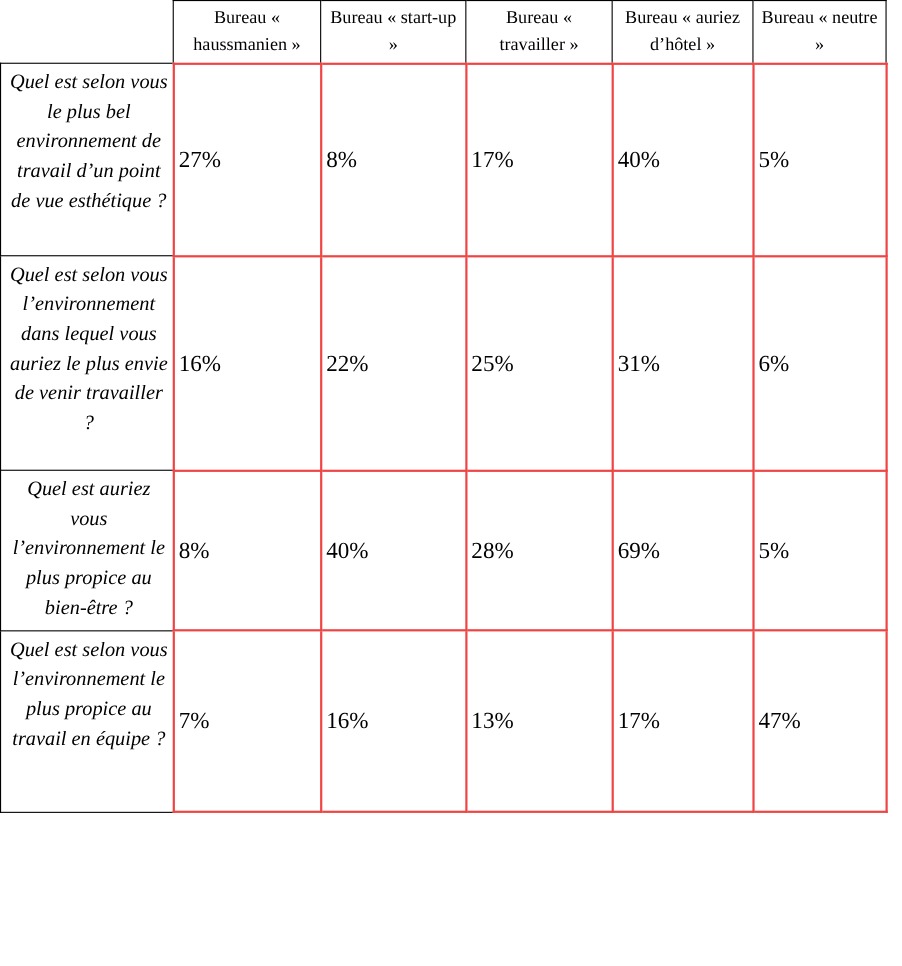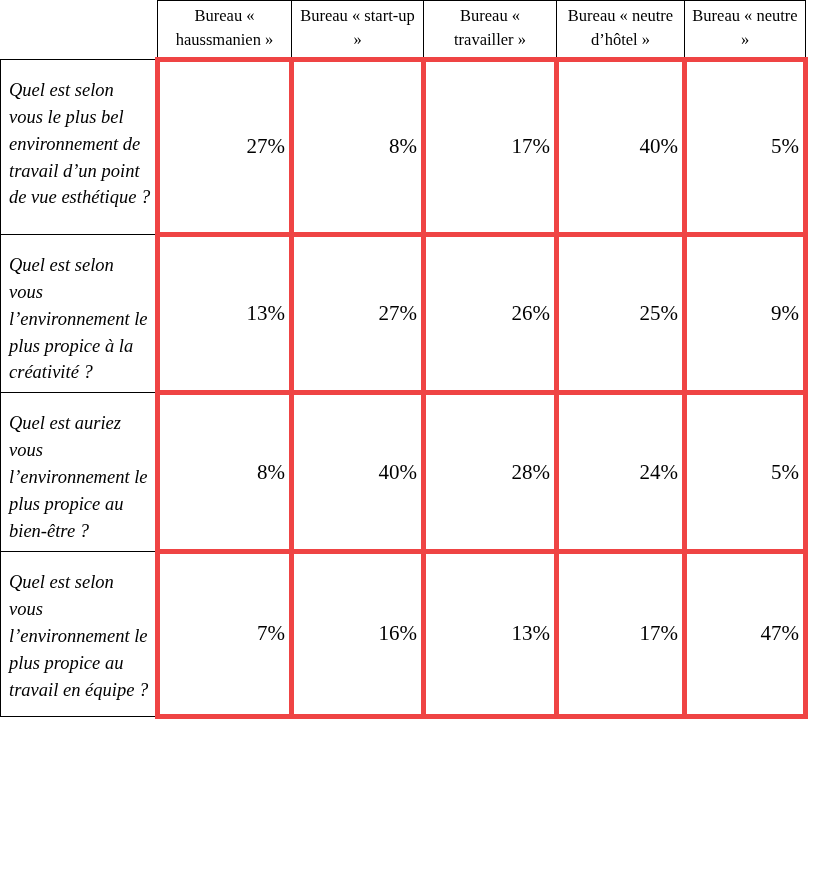--- a/index.html
+++ b/index.html
@@ -48,30 +48,30 @@
     font-size: 16.5px;
     line-height: 1.45;
     padding: 3px 6px 5px 6px;
     height: 41px;
   }
   
   thead tr { height: 47px; }
 
   td.qcell {
     border: 1px solid #000000;
-    text-align: left;
+    text-align: center;
     vertical-align: top;
     font-style: italic;
     font-size: 18.5px;
     line-height: 1.455;
-    padding: 17px 4px 6px 8px;
+    padding: 4px 4px 6px 8px;
   }
   td.valcell {
-    border: 5px solid #ef4444;
-    text-align: right;
+    border: 2px solid #ef4444;
+    text-align: left;
     vertical-align: middle;
     font-size: 21px;
     line-height: 1.2;
     padding: 2px 4px;
   }
 
   tr.r1 { height: 175px; }
   tr.r2 { height: 195px; }
   tr.r3 { height: 145px; }
   tr.r4 { height: 145px; }
@@ -89,47 +89,47 @@
       <col class="c-scand">
         <col class="c-lounge">
         <col class="c-neutre">
     </colgroup>
     <thead>
       <tr>
         <th class="corner"></th>
         <th class="colhead">Bureau « haussmanien »</th>
         <th class="colhead">Bureau « start-up »</th>
         <th class="colhead">Bureau « travailler »</th>
-        <th class="colhead">Bureau « neutre d’hôtel »</th>
+        <th class="colhead">Bureau « auriez d’hôtel »</th>
         <th class="colhead">Bureau « neutre »</th>
       </tr>
     </thead>
     <tbody>
       <tr class="r1">
         <td class="qcell">Quel est selon vous le plus bel environnement de travail d’un point de vue esthétique ?</td>
         <td class="valcell">27%</td>
         <td class="valcell">8%</td>
         <td class="valcell">17%</td>
         <td class="valcell">40%</td>
         <td class="valcell">5%</td>
       </tr>
-      <tr class="r3">
-        <td class="qcell">Quel est selon vous l’environnement le plus propice à la créativité ?</td>
-        <td class="valcell">13%</td>
-        <td class="valcell">27%</td>
-        <td class="valcell">26%</td>
+      <tr class="r2">
+        <td class="qcell">Quel est selon vous l’environnement dans lequel vous auriez le plus envie de venir travailler ?</td>
+        <td class="valcell">16%</td>
+        <td class="valcell">22%</td>
         <td class="valcell">25%</td>
-        <td class="valcell">9%</td>
+        <td class="valcell">31%</td>
+        <td class="valcell">6%</td>
       </tr>
       <tr class="r4">
         <td class="qcell">Quel est auriez vous l’environnement le plus propice au bien-être ?</td>
         <td class="valcell">8%</td>
         <td class="valcell">40%</td>
         <td class="valcell">28%</td>
-        <td class="valcell">24%</td>
+        <td class="valcell">69%</td>
         <td class="valcell">5%</td>
       </tr>
       <tr class="r5">
         <td class="qcell">Quel est selon vous l’environnement le plus propice au travail en équipe ?</td>
         <td class="valcell">7%</td>
         <td class="valcell">16%</td>
         <td class="valcell">13%</td>
         <td class="valcell">17%</td>
         <td class="valcell">47%</td>
       </tr>

